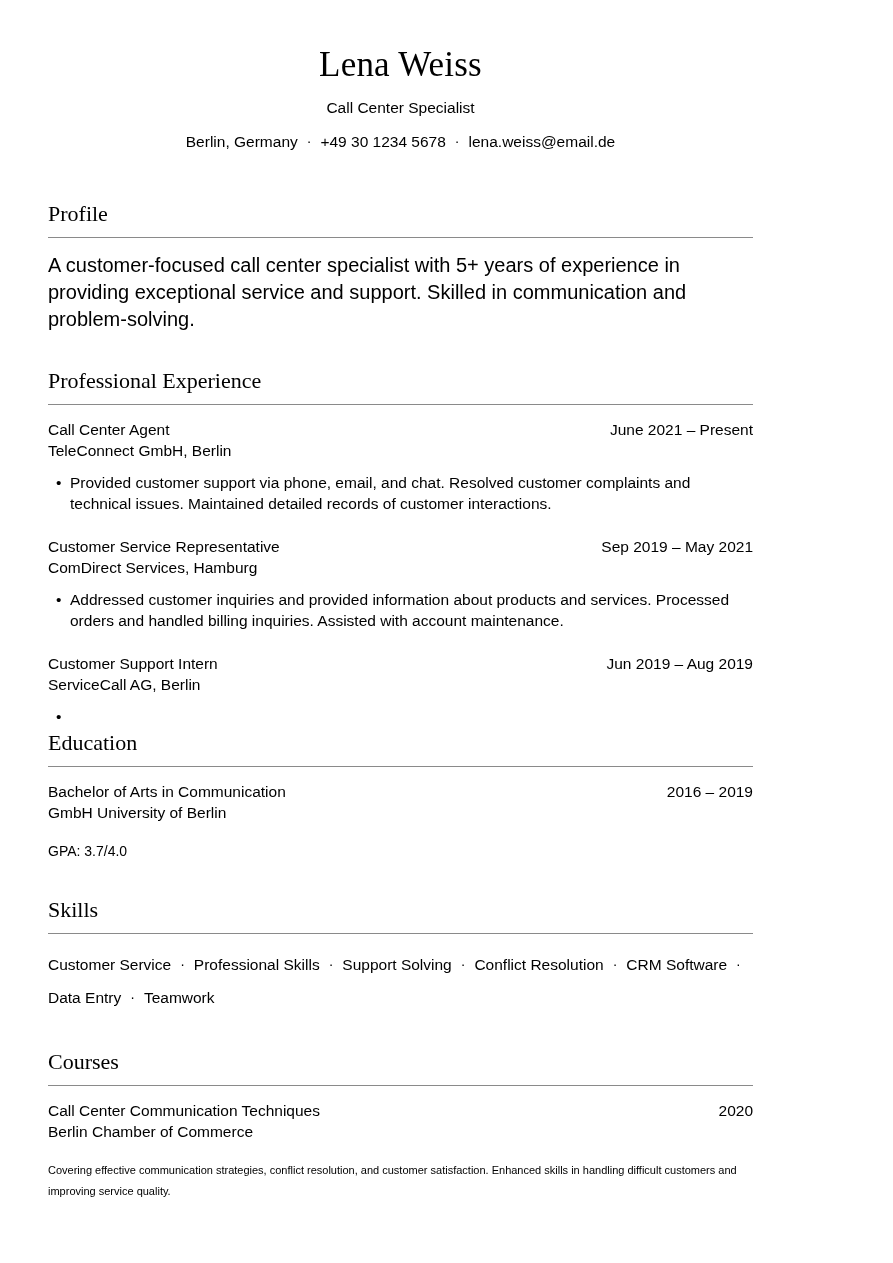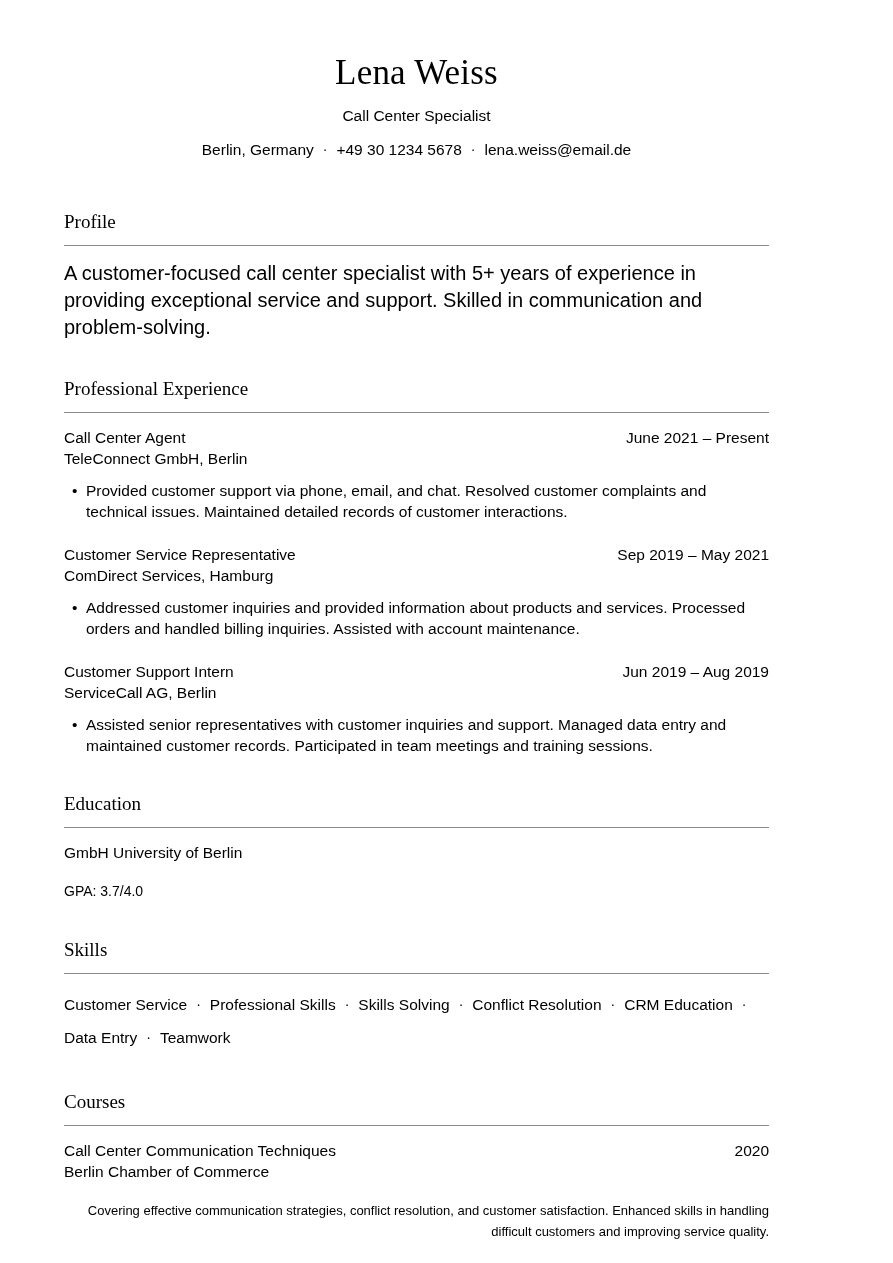--- a/index.html
+++ b/index.html
@@ -12,24 +12,23 @@
     height: 1263px;
     overflow: hidden;
     font-family: "Liberation Sans", sans-serif;
     color: #000000;
     -webkit-font-smoothing: antialiased;
   }
   .page {
     width: 801px;
     height: 1263px;
     box-sizing: border-box;
-    padding: 8px 48px;
+    padding: 0 48px;
     position: relative;
     overflow: hidden;
-    margin-left: 16px;
   }
 
   
   .header {
     text-align: center;
     padding-top: 44px;
   }
   .name {
     font-family: "Liberation Serif", serif;
     font-size: 35px;
@@ -55,21 +54,21 @@
     vertical-align: 1px;
   }
 
   
   .section {
     margin-top: 34px;
   }
   .section.first { margin-top: 47px; }
   .section-title {
     font-family: "Liberation Serif", serif;
-    font-size: 19px;
+    font-size: 22px;
     font-weight: 400;
     line-height: 28px;
     margin: 0;
     padding-bottom: 9px;
   }
   .rule {
     height: 1px;
     background: #8a8a8a;
     width: 100%;
     margin-bottom: 14px;
@@ -127,24 +126,23 @@
     line-height: 33px;
   }
   .skill-sep {
     display: inline-block;
     padding: 0 9px;
     font-size: 14px;
     vertical-align: 1px;
   }
 
   .course-desc {
-    font-size: 13px;
+    font-size: 11px;
     line-height: 21px;
     margin-top: 18px;
-    text-align: right;
   }
 </style>
 </head>
 <body>
 
 <div class="page">
 
   <div class="header">
     <h1 class="name">Lena Weiss</h1>
     <div class="job-title">Call Center Specialist</div>
@@ -185,40 +183,44 @@
       </ul>
     </div>
 
     <div class="entry">
       <div class="entry-head">
         <span class="entry-role">Customer Support Intern</span>
         <span class="entry-date">Jun 2019 – Aug 2019</span>
       </div>
       <div class="entry-org">ServiceCall AG, Berlin</div>
       <ul class="bullets">
-        <li><span class="dot">•</span><span>Assisted senior representatives with customer inquiries and support. Managed data entry and maintained customer records. Participated in team meetings and training sessions.</span></li>
+        <li><span class="dot">•</span></li>
       </ul>
     </div>
   </div>
 
   <div class="section">
     <h2 class="section-title">Education</h2>
     <div class="rule"></div>
 
     <div class="entry">
+      <div class="entry-head">
+        <span class="entry-role">Bachelor of Arts in Communication</span>
+        <span class="entry-date">2016 – 2019</span>
+      </div>
       <div class="entry-org">GmbH University of Berlin</div>
       <div class="sub-note">GPA: 3.7/4.0</div>
     </div>
   </div>
 
   <div class="section">
     <h2 class="section-title">Skills</h2>
     <div class="rule"></div>
     <div class="skills">
-      <span>Customer Service</span><span class="skill-sep">·</span><span>Professional Skills</span><span class="skill-sep">·</span><span>Skills Solving</span><span class="skill-sep">·</span><span>Conflict Resolution</span><span class="skill-sep">·</span><span>CRM Education</span><span class="skill-sep">·</span><span>Data Entry</span><span class="skill-sep">·</span><span>Teamwork</span>
+      <span>Customer Service</span><span class="skill-sep">·</span><span>Professional Skills</span><span class="skill-sep">·</span><span>Support Solving</span><span class="skill-sep">·</span><span>Conflict Resolution</span><span class="skill-sep">·</span><span>CRM Software</span><span class="skill-sep">·</span><span>Data Entry</span><span class="skill-sep">·</span><span>Teamwork</span>
     </div>
   </div>
 
   <div class="section">
     <h2 class="section-title">Courses</h2>
     <div class="rule"></div>
 
     <div class="entry">
       <div class="entry-head">
         <span class="entry-role">Call Center Communication Techniques</span>

